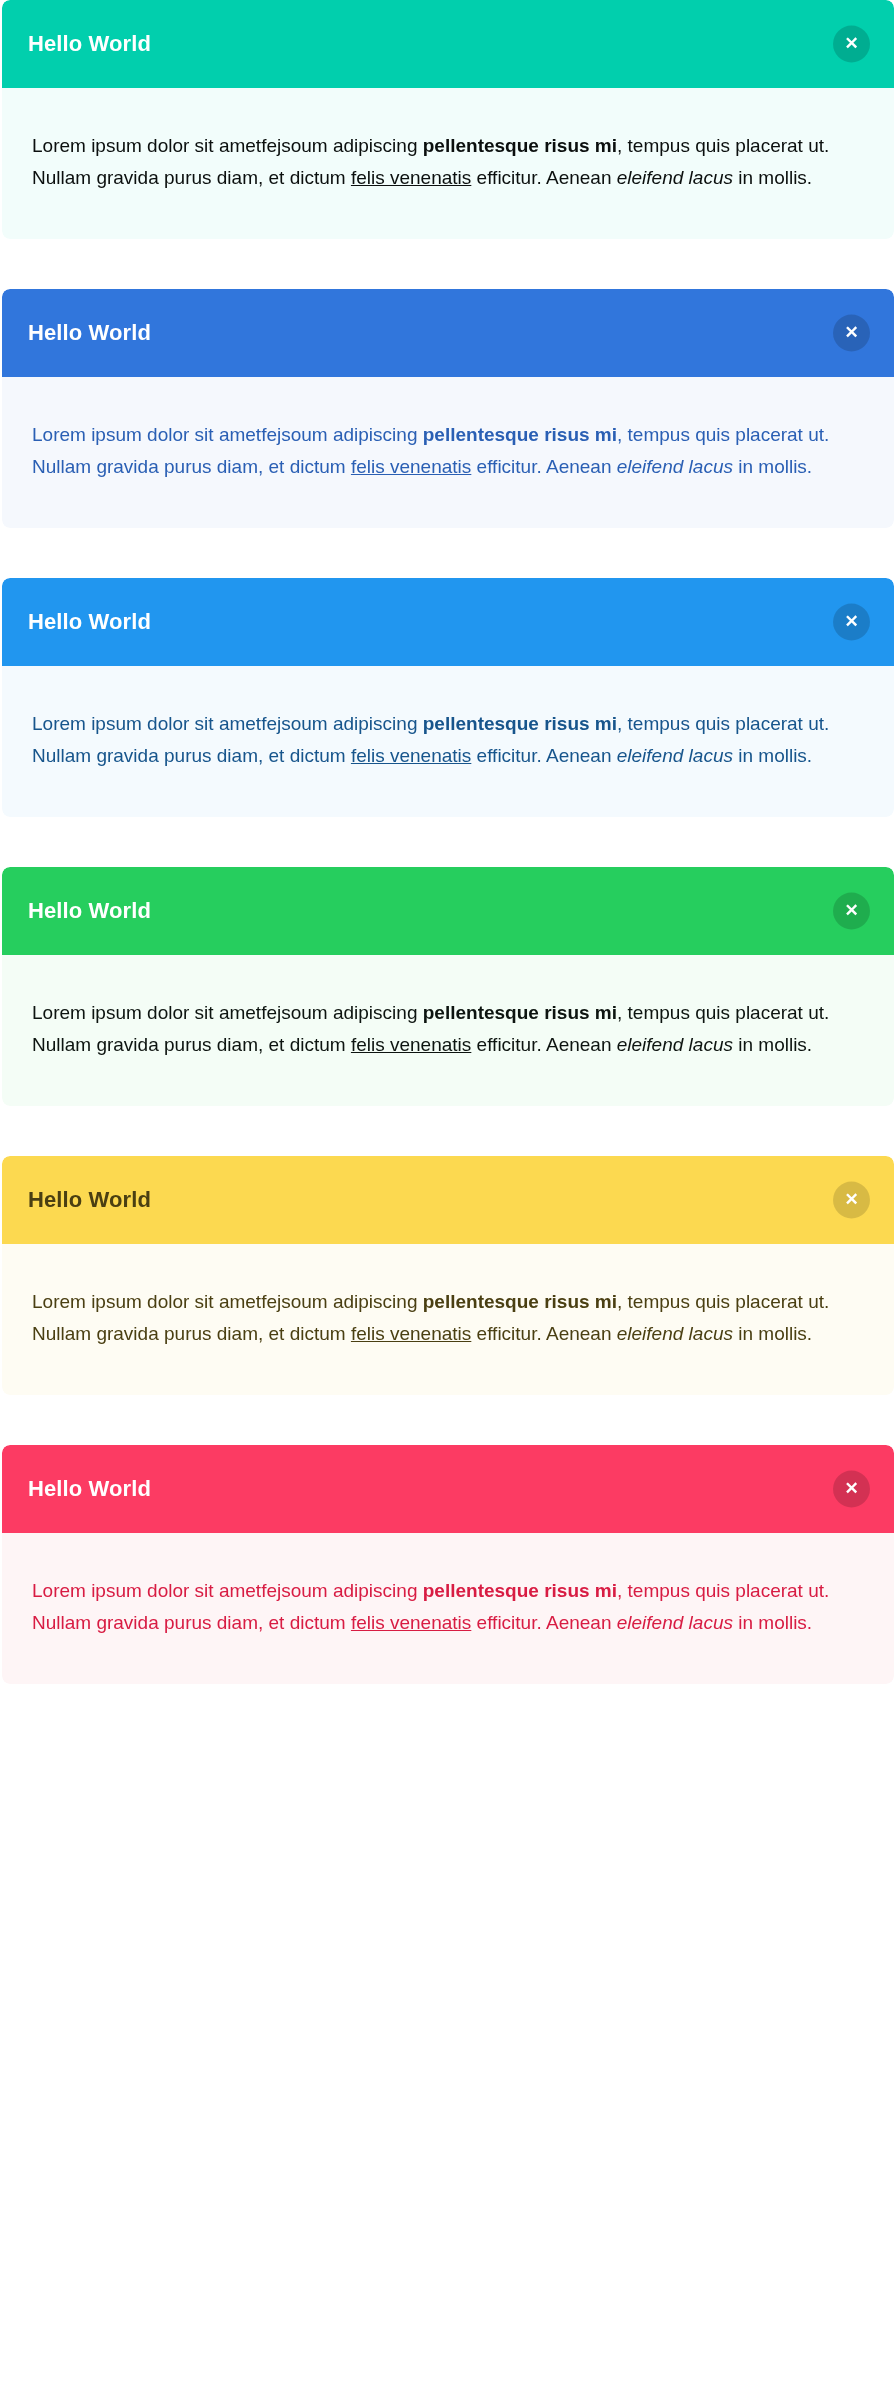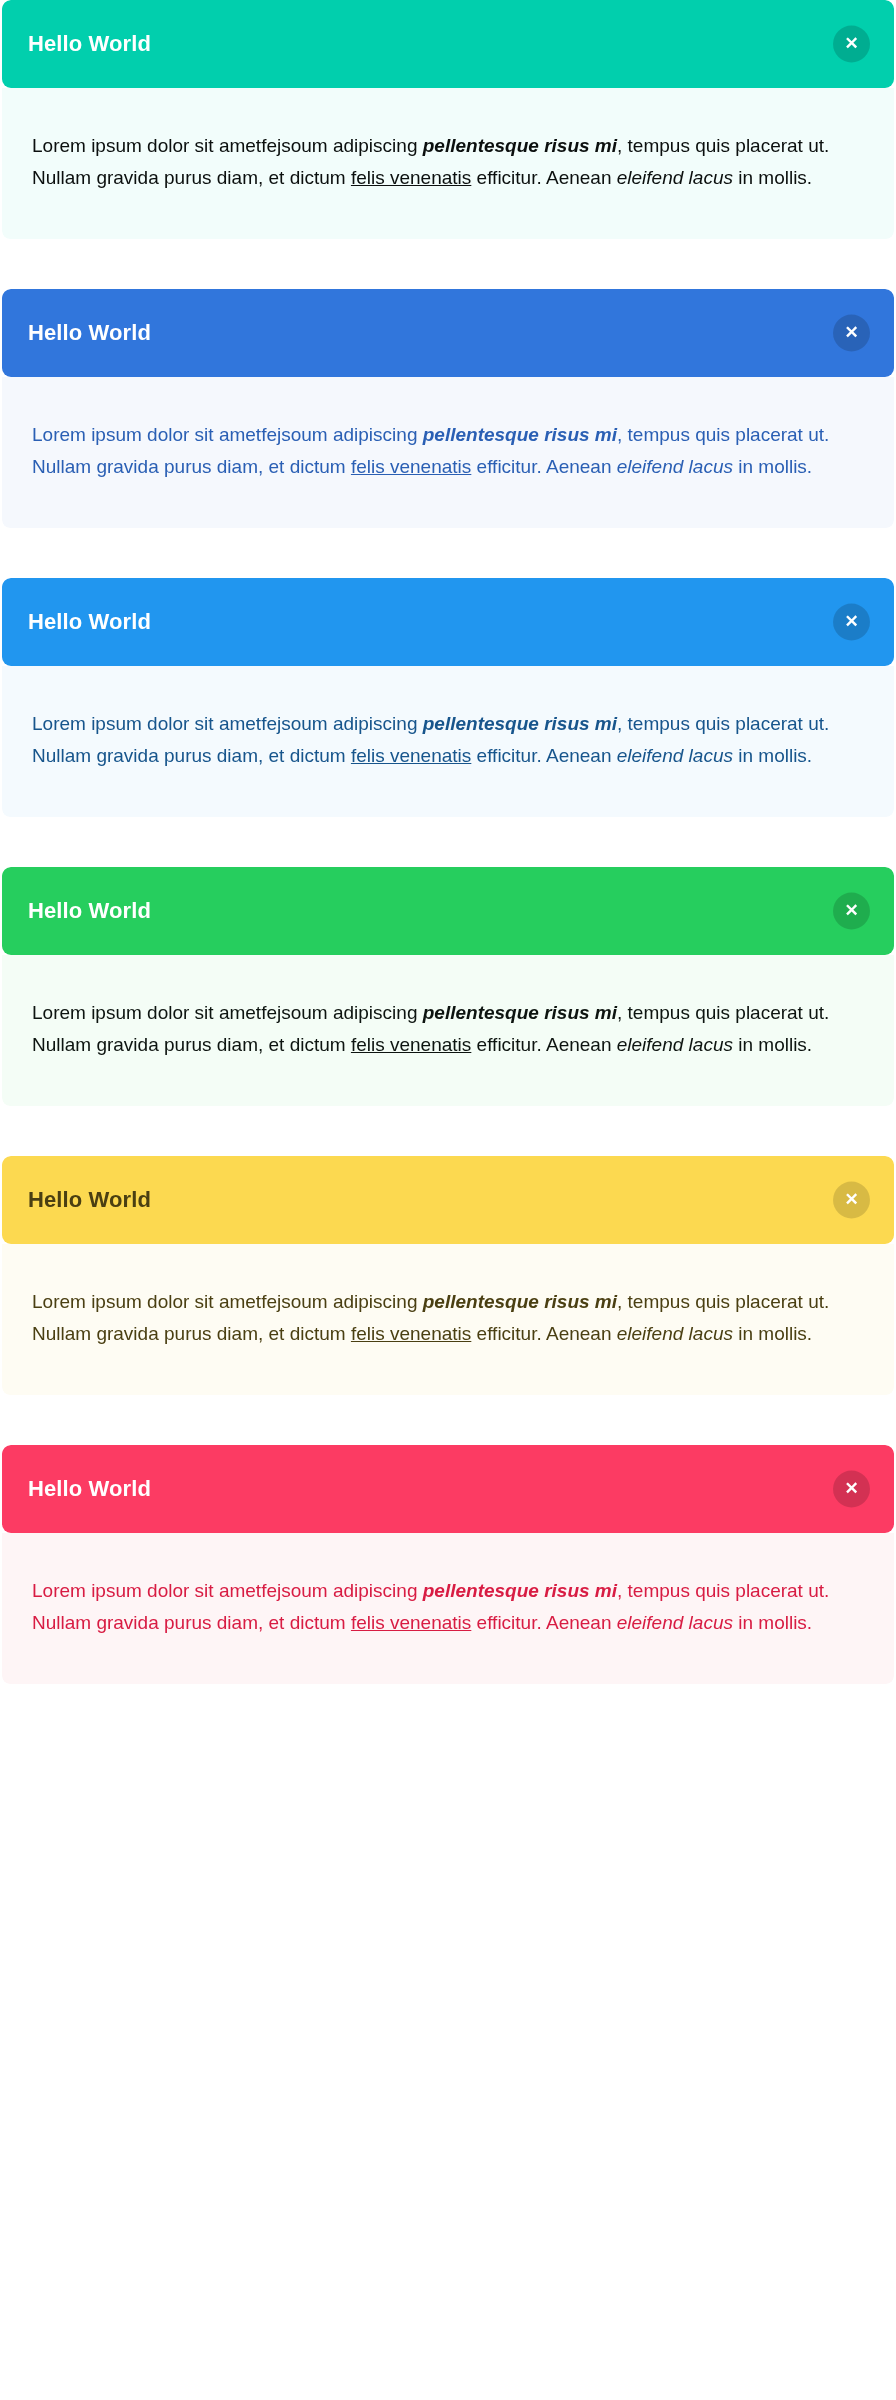--- a/index.html
+++ b/index.html
@@ -40,21 +40,20 @@
 
   .alert-header {
     position: relative;
     height: 88px;
     display: flex;
     align-items: center;
     padding: 0 26px;
     box-sizing: border-box;
     border-top-left-radius: 8px;
     border-top-right-radius: 8px;
-    border-radius: 9px;
   }
 
   .alert-title {
     font-size: 22px;
     font-weight: bold;
     line-height: 1;
     letter-spacing: 0.1px;
     margin: 0;
     flex: 1 1 auto;
     white-space: nowrap;
@@ -94,21 +93,20 @@
     line-height: 1.66;
     box-sizing: border-box;
     border-bottom-left-radius: 8px;
     border-bottom-right-radius: 8px;
   }
   .alert-body p {
     margin: 0;
   }
   .alert-body b {
     font-weight: bold;
-    font-style: italic;
   }
   .alert-body i {
   }
   .alert-body a {
     color: inherit;
     text-decoration: underline;
   }
 
   
   .alert--teal .alert-header { background: #01CFAD; }

